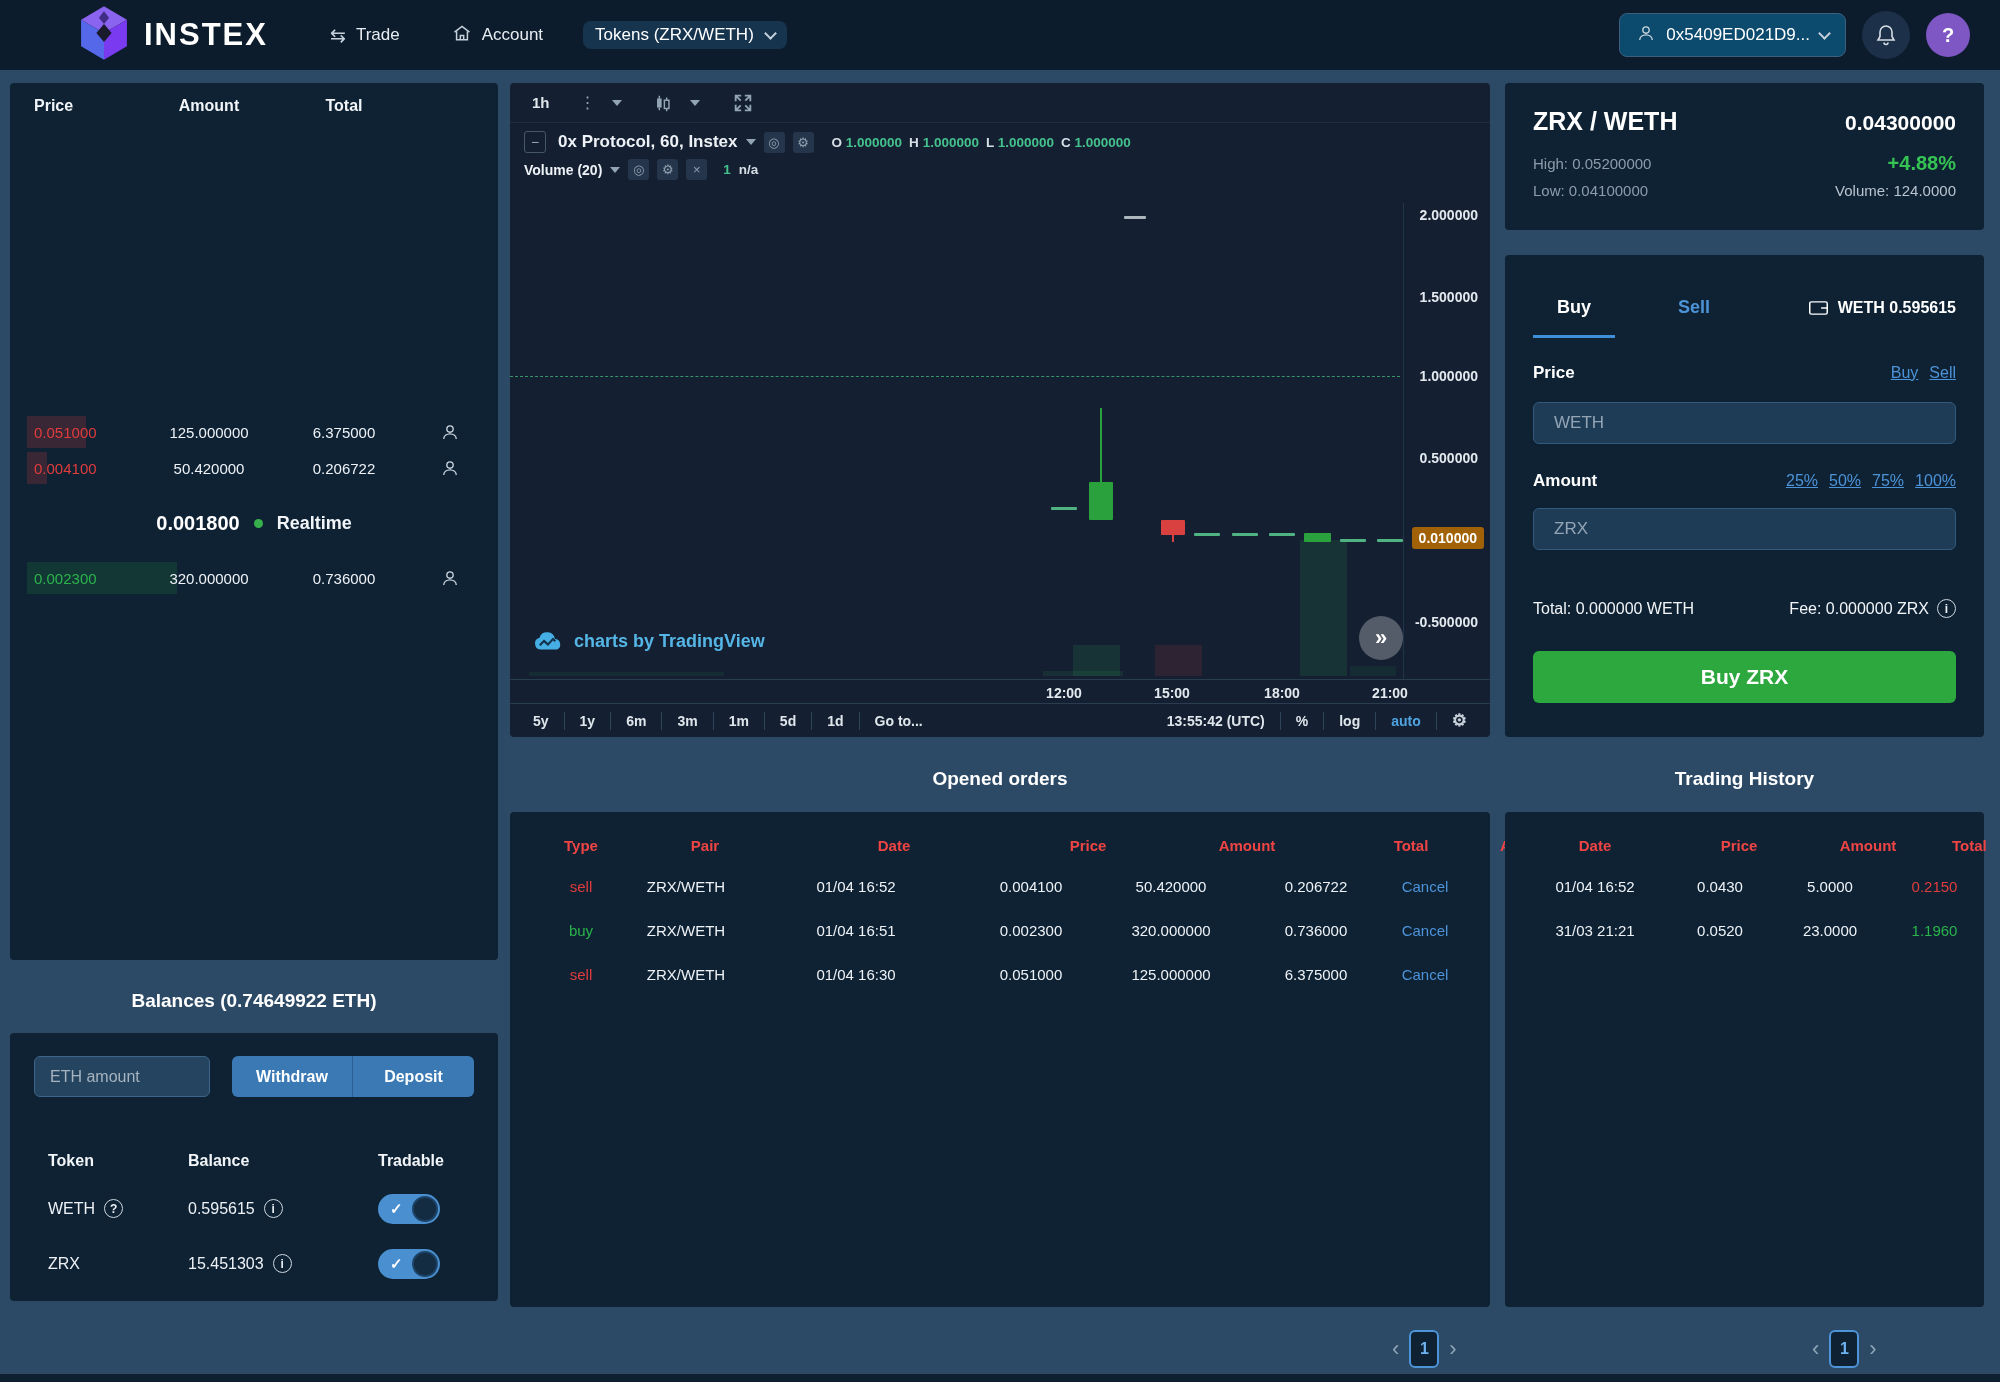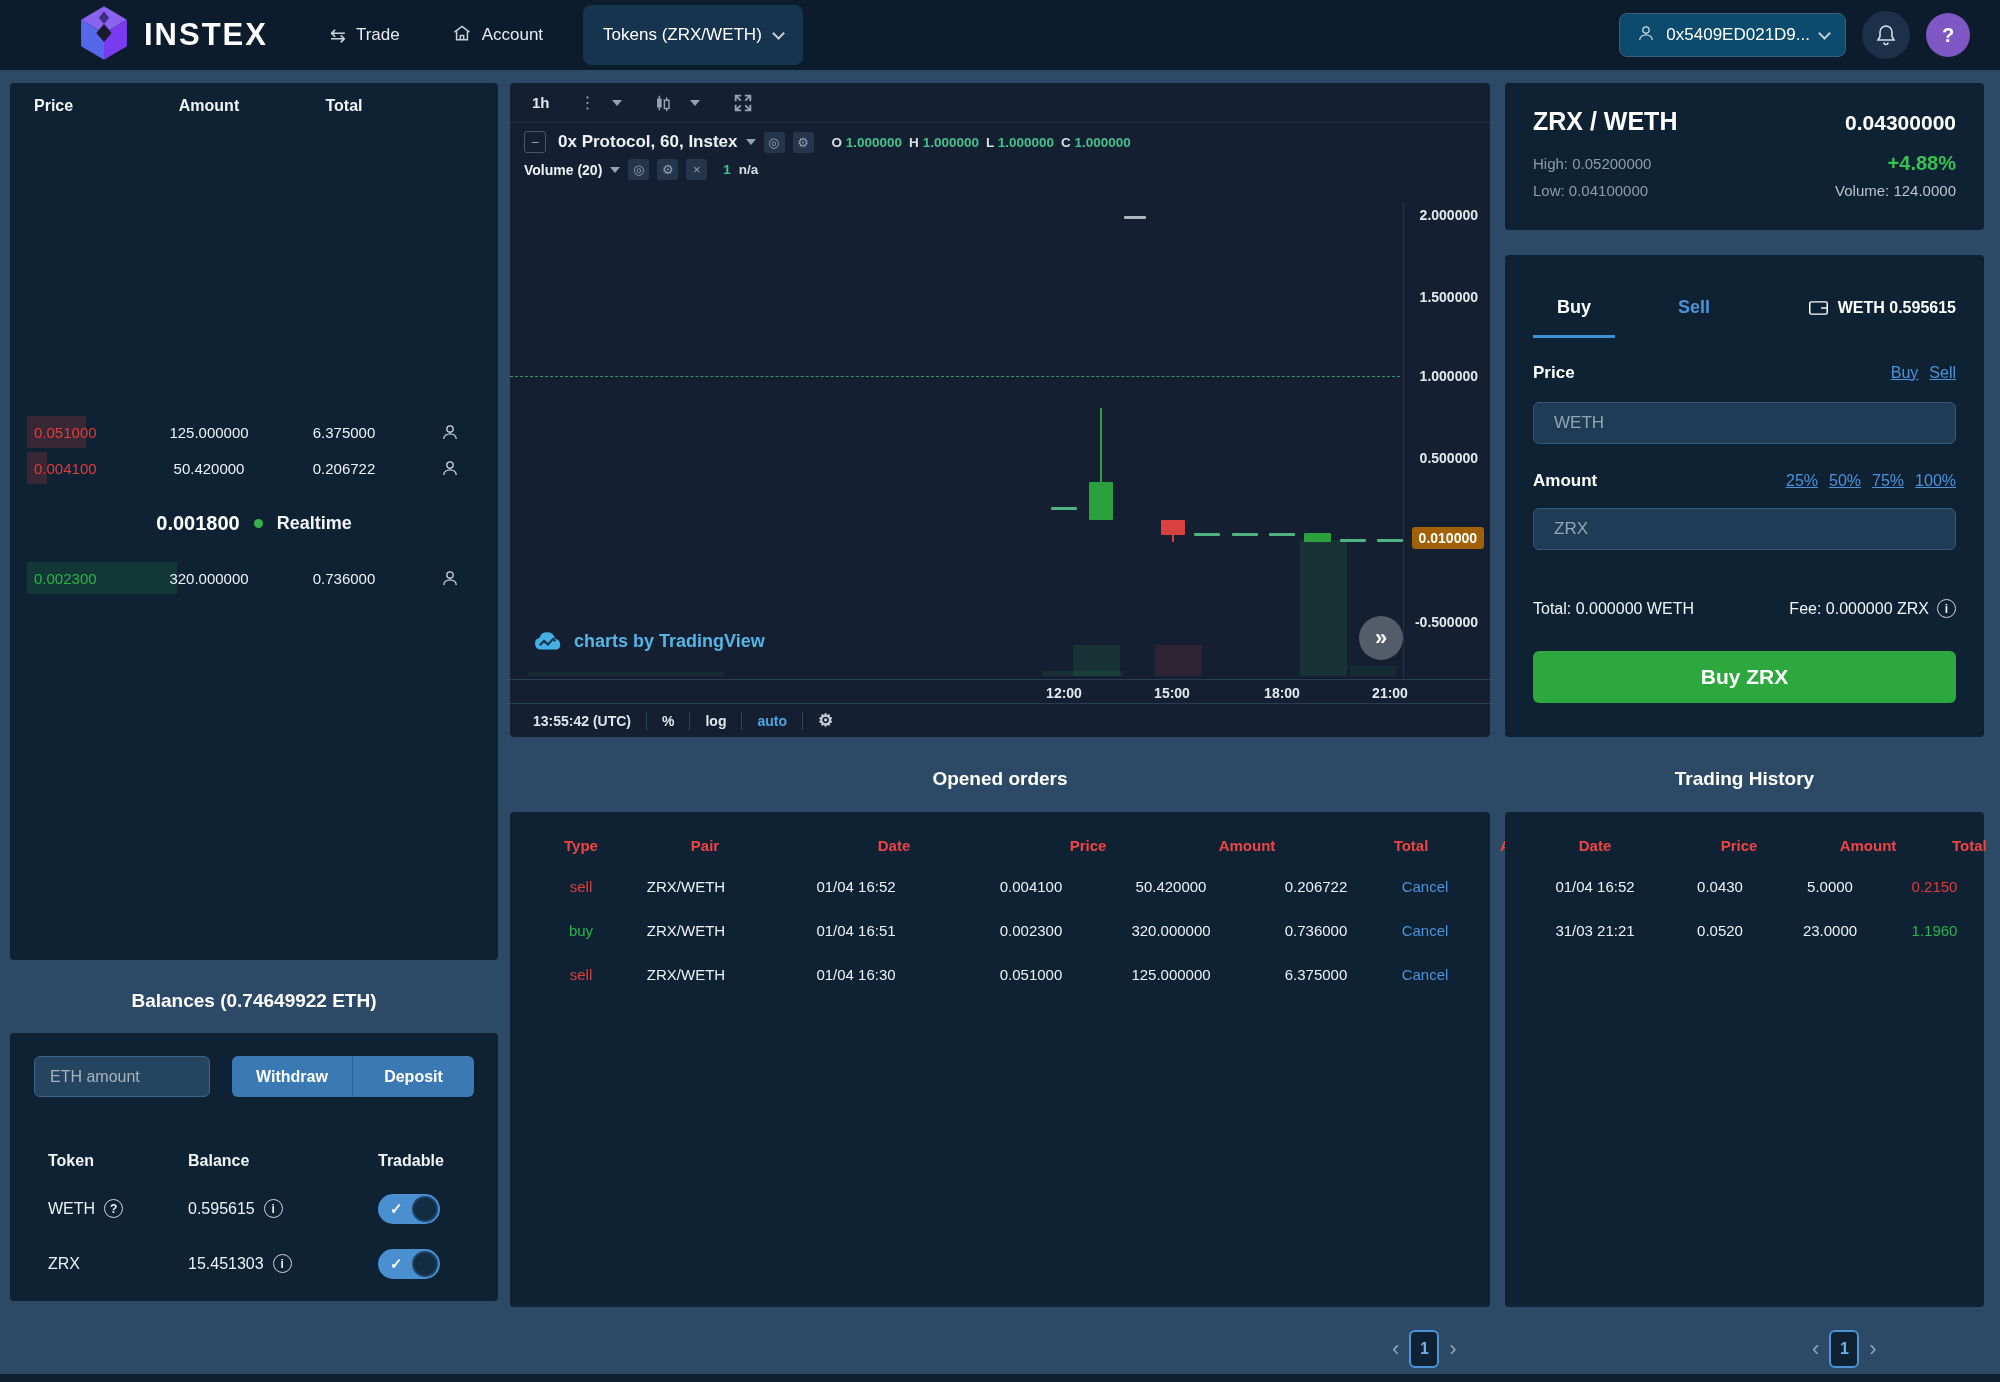--- a/index.html
+++ b/index.html
@@ -12,21 +12,21 @@
 
   
   .navbar { position:absolute; top:0; left:0; width:2000px; height:70px;
     background:#0c1c2c; display:flex; align-items:center; z-index:5; }
   .brand { display:flex; align-items:center; margin-left:78px; }
   .brand-text { font-size:31px; font-weight:bold; color:#fff; letter-spacing:2px; margin-left:14px; }
   .nav-item { display:flex; align-items:center; gap:10px; color:#e6ecf2; font-size:17px; cursor:pointer; }
   .nav-trade { margin-left:62px; }
   .nav-account { margin-left:52px; }
   .swap-glyph { font-size:19px; color:#c6d0da; }
-  .tokens-btn { margin-left:40px; height:60px; padding:0 20px; display:flex; align-items:center; gap:12px;
+  .tokens-btn { margin-left:40px; height:28px; padding:0 12px; display:flex; align-items:center; gap:12px;
     background:#17344f; border:none; border-radius:8px; color:#fff; font-size:17px;
     font-family:inherit; cursor:pointer; }
   .chev { width:9px; height:9px; border-right:2px solid #c6d0da; border-bottom:2px solid #c6d0da;
     transform:rotate(45deg); margin-top:-4px; display:inline-block; }
   .nav-right { margin-left:auto; margin-right:30px; display:flex; align-items:center; gap:16px; }
   .wallet-btn { height:44px; padding:0 16px; display:flex; align-items:center; gap:10px;
     background:#0c4a6e; border:1.5px solid #3c5f80; border-radius:8px; color:#fff; font-size:17px;
     font-family:inherit; cursor:pointer; }
   .bell-btn { width:48px; height:48px; border-radius:50%; background:#1d3049; border:none;
     display:flex; align-items:center; justify-content:center; cursor:pointer; }
@@ -389,20 +389,30 @@
 
   <div class="tv-attr">
     <svg width="32" height="21" viewBox="0 0 32 20">
       <path d="M9 18a6 6 0 0 1-1.5-11.8A8 8 0 0 1 23 7.5 5.5 5.5 0 0 1 25 18H9z" fill="#45aee4"></path>
       <path d="M7 13l5-5 4 3.5 5-5.5 3 3-1.5 1.5-1.5-1.5-5 5.5-4-3.5-3.5 3.5z" fill="#14314a"></path>
     </svg>
     <span>charts by TradingView</span>
   </div>
 
   <div class="bottom-bar">
+    <div class="bt-group" id="bt-left">
+        <span class="bt-item">5y</span>
+        <span class="bt-item">1y</span>
+        <span class="bt-item">6m</span>
+        <span class="bt-item">3m</span>
+        <span class="bt-item">1m</span>
+        <span class="bt-item">5d</span>
+        <span class="bt-item">1d</span>
+        <span class="bt-item">Go to...</span>
+      </div>
     <div class="bt-group" id="bt-right">
         <span class="bt-item">13:55:42 (UTC)</span>
         <span class="bt-item">%</span>
         <span class="bt-item">log</span>
         <span class="bt-item auto">auto</span>
         <span class="bt-item gear">⚙</span>
       </div>
   </div>
 </section>
 

